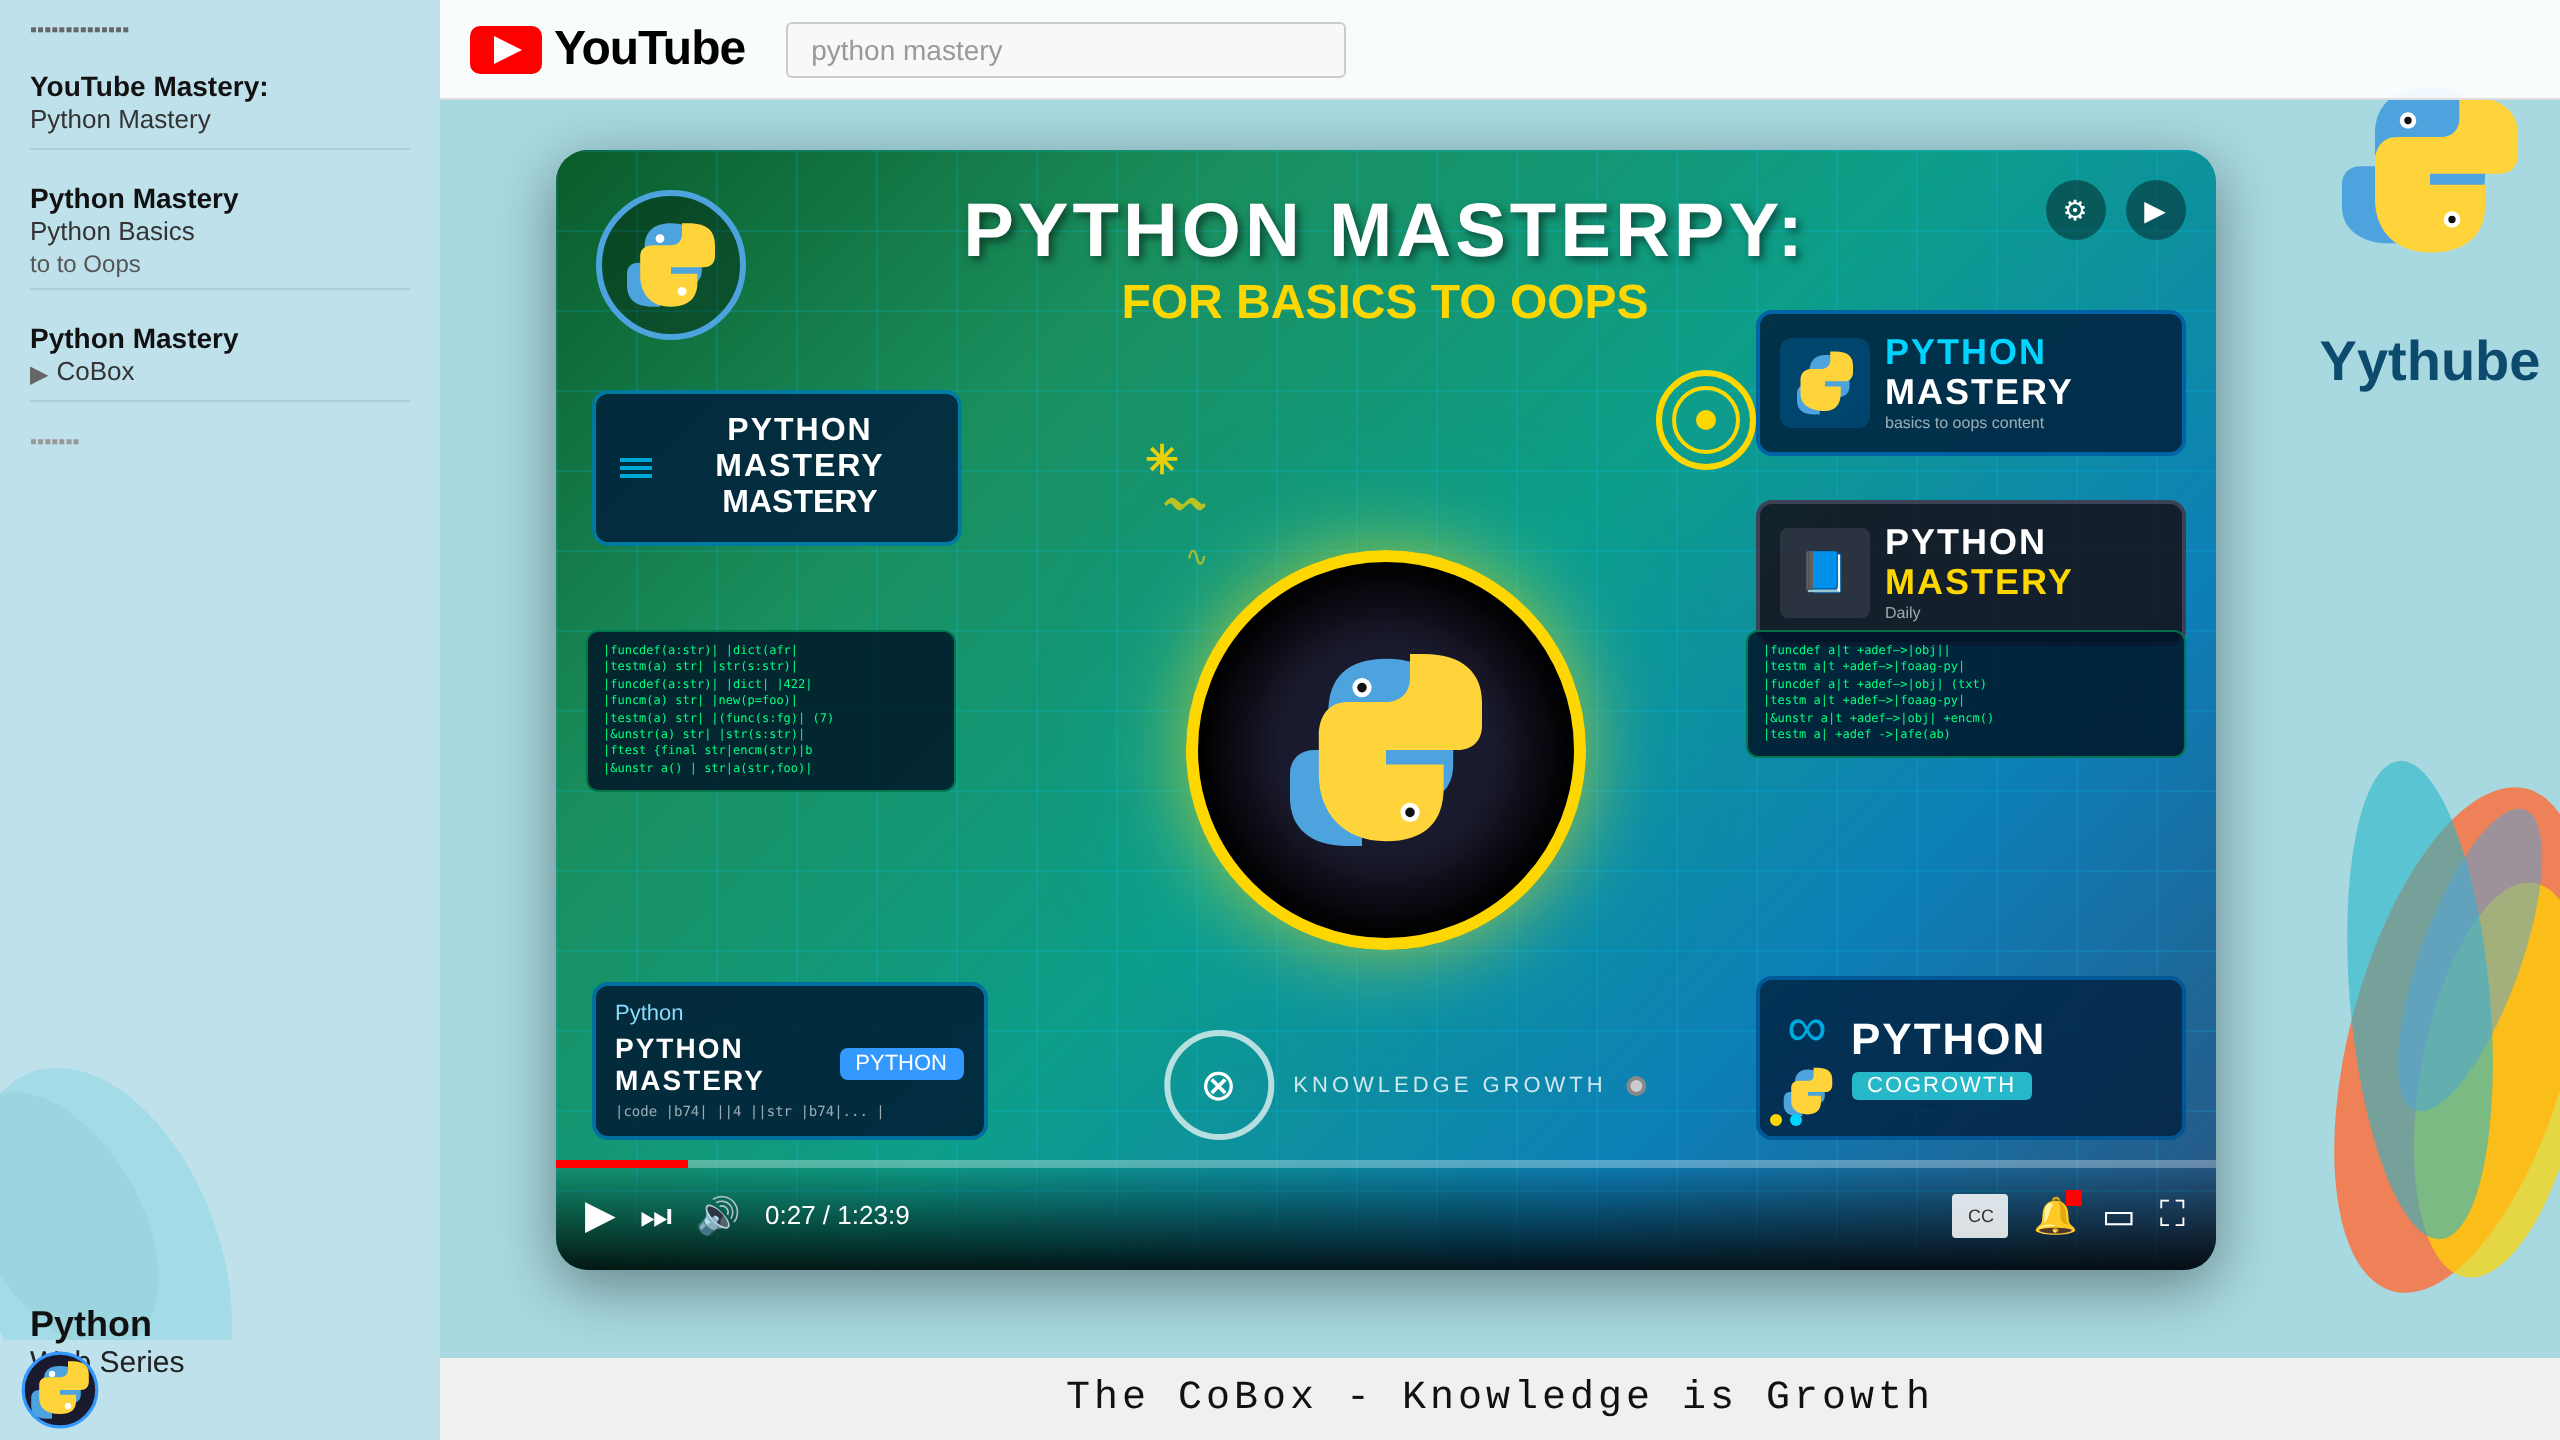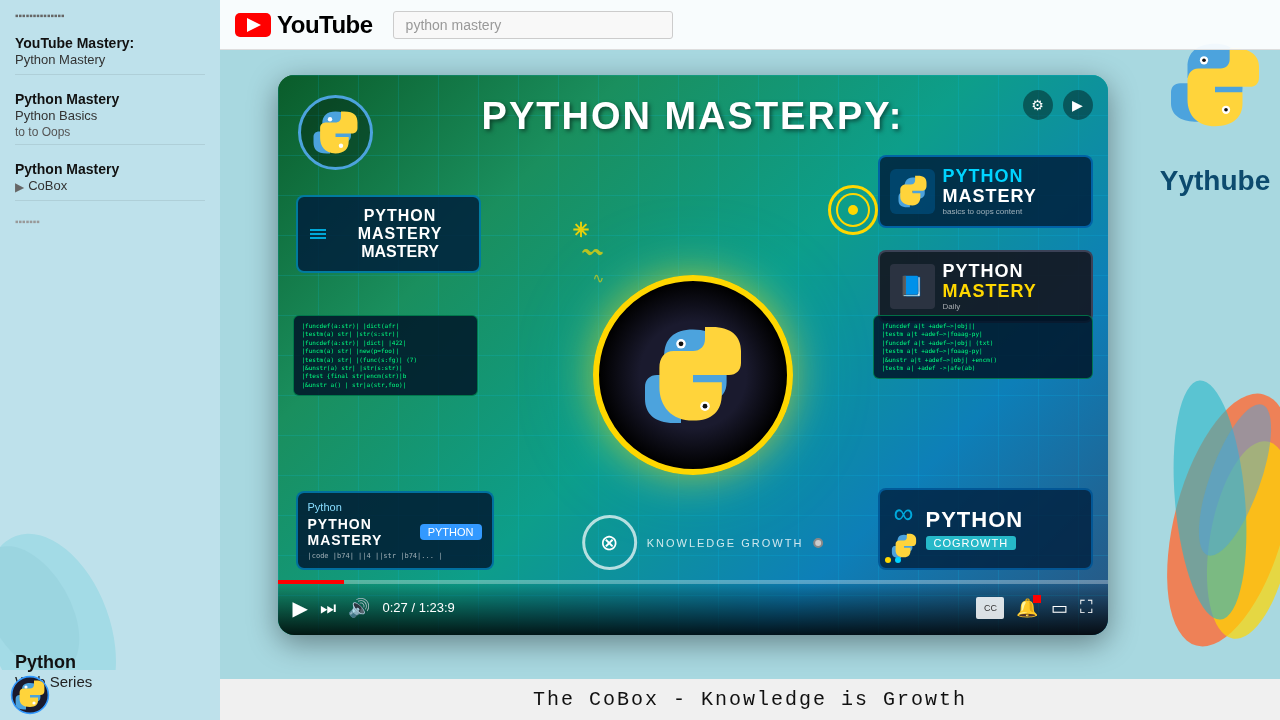--- a/index.html
+++ b/index.html
@@ -586,20 +586,23 @@
     <ellipse cx="155" cy="160" rx="25" ry="80" fill="#4CA3DD" opacity="0.5" transform="rotate(20, 155, 160)"></ellipse>
   </svg>
 </div>
 
 <div class="video-container">
   <div class="video-player">
     <div class="video-thumb">
 
       <div class="video-title-text">
         <div class="video-title-main">PYTHON MASTERPY:</div>
+        <div class="video-title-sub">
+          <span>FOR BASICS TO </span><span style="color:#FFD700;">OOPS</span>
+        </div>
       </div>
 
       <div style="position:absolute; top:20px; left:20px; z-index:6;">
         <div style="width:75px; height:75px; border-radius:50%; border:3px solid #4CA3DD; background:rgba(0,0,0,0.3); display:flex; align-items:center; justify-content:center;">
           <svg viewBox="0 0 50 50" width="55" height="55">
             <path d="M25 6 C17 6 13 10 13 17 L13 21 L25 21 L25 24 L10 24 C7 24 5 26 5 29 L5 34 C5 40 8 44 17 44 L20 44 L20 39 C20 36 22 34 25 34 L33 34 C37 34 39 31 39 28 L39 19 C39 11 35 6 25 6 Z" fill="#4CA3DD"></path>
             <path d="M25 44 C33 44 37 40 37 33 L37 29 L25 29 L25 26 L40 26 C43 26 45 24 45 21 L45 16 C45 10 42 6 33 6 L30 6 L30 11 C30 14 28 16 25 16 L17 16 C13 16 11 18 11 21 L11 30 C11 37 15 44 25 44 Z" fill="#FFD43B"></path>
             <circle cx="20" cy="13" r="2" fill="white"></circle>
             <circle cx="30" cy="37" r="2" fill="white"></circle>
           </svg>

